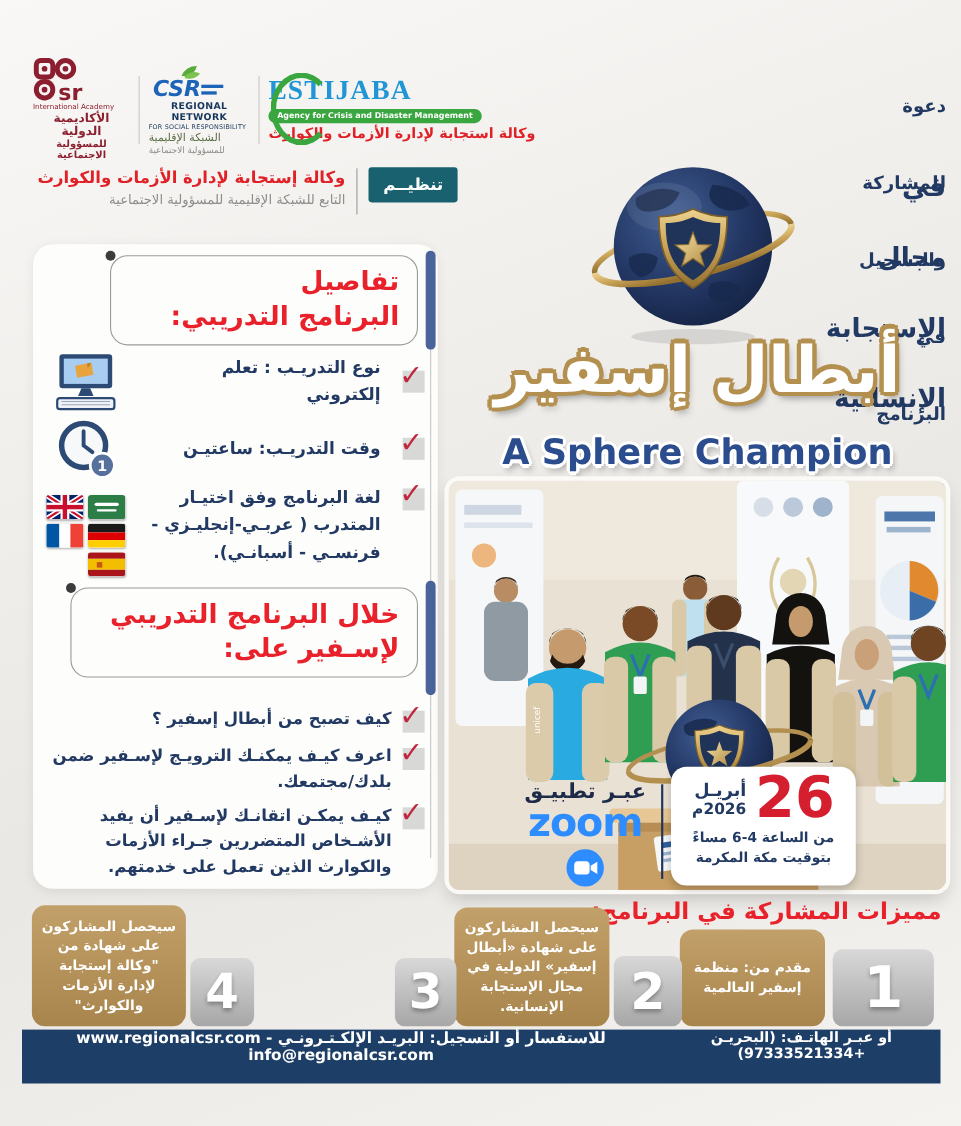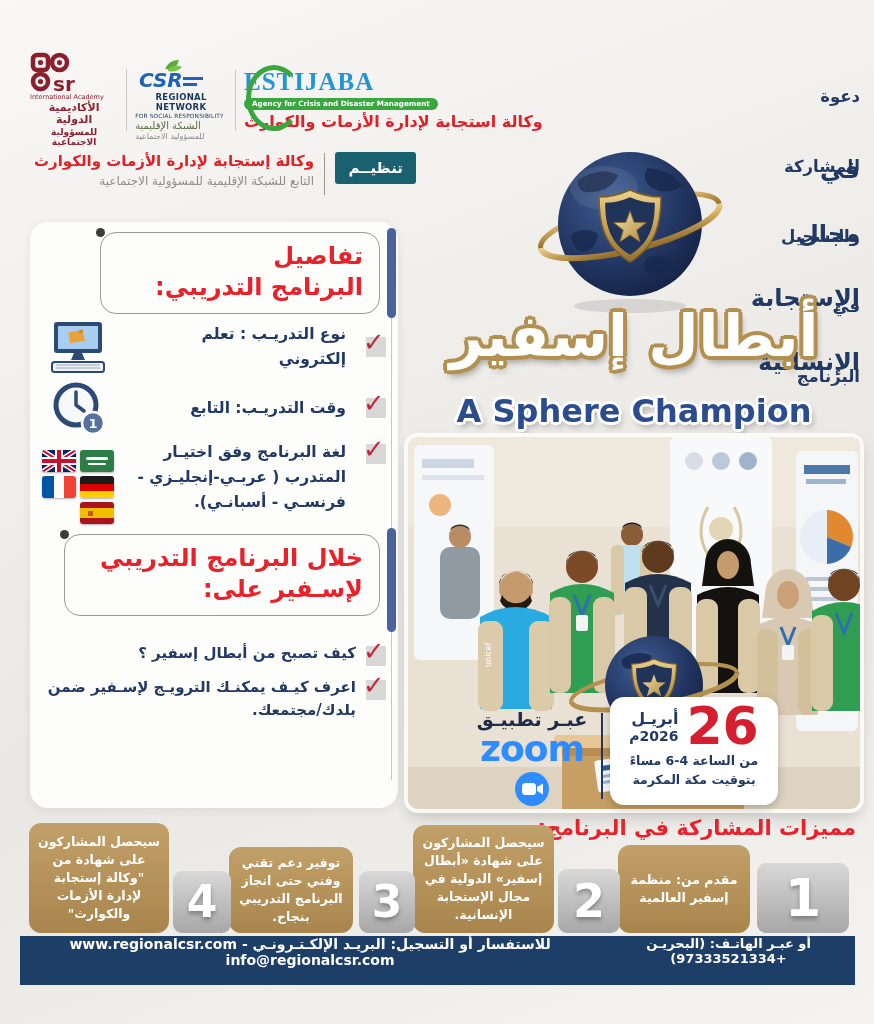--- a/index.html
+++ b/index.html
@@ -19,21 +19,21 @@
   .academy .ar2{font-size:9px;font-weight:bold;}
   .csrlogo{width:100px;}
   .csrlogo .en1{font-size:8.5px;font-weight:bold;color:#16365c;letter-spacing:.3px;}
   .csrlogo .en2{font-size:5.8px;color:#16365c;letter-spacing:.2px;}
   .csrlogo .ar1{font-size:10px;font-weight:normal;color:#5c6e46;margin-top:1px;}
   .csrlogo .ar2{font-size:8px;color:#8a8a86;}
   .estijaba{width:172px;position:relative;}
   .estijaba .ename{font-family:"Liberation Serif","DejaVu Serif",serif;font-weight:bold;font-size:25px;color:#2196d4;letter-spacing:1px;line-height:1;}
   .estijaba .ring{position:absolute;left:2px;top:-4px;width:46px;height:56px;border:5px solid #3aa63f;border-radius:50%;border-right-color:transparent;}
   .estijaba .banner{background:#3aa63f;color:#fff;font-size:7.2px;font-weight:bold;border-radius:7px;padding:2px 8px;margin-top:4px;white-space:nowrap;}
-  .estijaba .ear{color:#e02127;font-size:16px;font-weight:bold;margin-top:3px;white-space:nowrap;}
+  .estijaba .ear{color:#e02127;font-size:13px;font-weight:bold;margin-top:3px;white-space:nowrap;}
   
   .head-title{position:absolute;right:14px;top:62px;text-align:right;color:#223a63;}
   .head-title .t1{font-size:16.5px;font-weight:bold;}
   .head-title .t2{font-size:24px;font-weight:bold;margin-top:6px;}
   
   .organizer{position:absolute;left:30px;top:152px;width:386px;display:flex;gap:10px;align-items:flex-start;text-align:right;}
   .badge{background:#19616f;color:#fff;font-weight:bold;font-size:15px;padding:7px 13px;border-radius:3px;flex:0 0 auto;}
   .org-sep{width:1.5px;background:#9a9a98;height:42px;margin-top:1px;flex:0 0 1.5px;}
   .org1{color:#e02127;font-weight:bold;font-size:15px;}
   .org2{color:#8d8d8b;font-size:12px;margin-top:4px;}
@@ -189,21 +189,21 @@
             </g>
           <path d="M25,33 h8 l3,7 h-14 z" fill="#2c4a74"></path>
           <rect x="3" y="42" width="52" height="10" rx="2.5" fill="#eef1f5" stroke="#2c4a74" stroke-width="2"></rect>
           <path d="M7,45 h44 M7,48 h44" stroke="#9aa7b8" stroke-width="1"></path>
         </svg>
       </span>
     </div>
 
     <div class="d-item row2" dir="rtl">
       <span class="check"></span>
-      <div class="d-text">وقت التدريـب: التابع</div>
+      <div class="d-text">وقت التدريـب: ساعتيـن</div>
       <span class="d-icon">
         <svg width="56" height="56" viewBox="0 0 56 56">
           <circle cx="26" cy="25" r="20" fill="#f6f8fa" stroke="#2c4a74" stroke-width="5"></circle>
           <path d="M26,25 L26,12 M26,25 L34,31" stroke="#2c4a74" stroke-width="3.5" stroke-linecap="round"></path>
           <circle cx="43" cy="43" r="11" fill="#56719e" stroke="#fff" stroke-width="2.5"></circle>
           <text x="43" y="48" text-anchor="middle" font-size="13" font-weight="bold" fill="#fff" font-family="DejaVu Sans">1</text>
         </svg>
       </span>
     </div>
 
@@ -263,20 +263,24 @@
     </div>
 
     <div class="bullet b1" dir="rtl">
       <span class="check"></span>
       <div class="b-text">كيف تصبح من أبطال إسفير ؟</div>
     </div>
     <div class="bullet b2" dir="rtl">
       <span class="check"></span>
       <div class="b-text">اعرف كيـف يمكنـك الترويـج لإسـفير ضمن بلدك/مجتمعك.</div>
     </div>
+    <div class="bullet b3" dir="rtl">
+      <span class="check"></span>
+      <div class="b-text">كيـف يمكـن اتقانـك لإسـفير أن يفيد الأشـخاص المتضررين جـراء الأزمات والكوارث الذين تعمل على خدمتهم.</div>
+    </div>
   </section>
 
   <div class="emblem">
     <svg width="204" height="176" viewBox="0 0 204 176">
       <defs>
         <radialGradient id="gb" cx="38%" cy="32%" r="80%">
           <stop offset="0%" stop-color="#3f5d92"></stop>
             <stop offset="60%" stop-color="#24386 5" .replace=""></stop>
             <stop offset="60%" stop-color="#24386five"></stop>
         </radialGradient>
@@ -477,21 +481,20 @@
     </div>
     <div class="time" dir="rtl">من الساعة 4-6 مساءً</div>
     <div class="tz" dir="rtl">بتوقيت مكة المكرمة</div>
   </div>
 
   <div class="ben-title" dir="rtl">مميزات المشاركة في البرنامج:</div>
   <div class="ben-card c1" dir="rtl">مقدم من: منظمة إسفير العالمية</div>
   <div class="ben-tile t1">1</div>
   <div class="ben-card c2" dir="rtl">سيحصل المشاركون على شهادة «أبطال إسفير» الدولية في مجال الإستجابة الإنسانية.</div>
   <div class="ben-tile t2">2</div>
-  <div class="ben-card c3" dir="rtl">توفير دعم تقني وفني حتى انجاز البرنامج التدريبي بنجاح.</div>
   <div class="ben-tile t3">3</div>
   <div class="ben-card c4" dir="rtl">سيحصل المشاركون على شهادة من "وكالة إستجابة لإدارة الأزمات والكوارث"</div>
   <div class="ben-tile t4">4</div>
 
   <div class="footer">
     <div class="f1" dir="rtl">للاستفسار أو التسجيل: البريـد الإلكـتـرونـي www.regionalcsr.com - info@regionalcsr.com</div>
     <div class="f2" dir="rtl">أو عبـر الهاتـف: (البحريـن +97333521334)</div>
   </div>
 
 </div>

